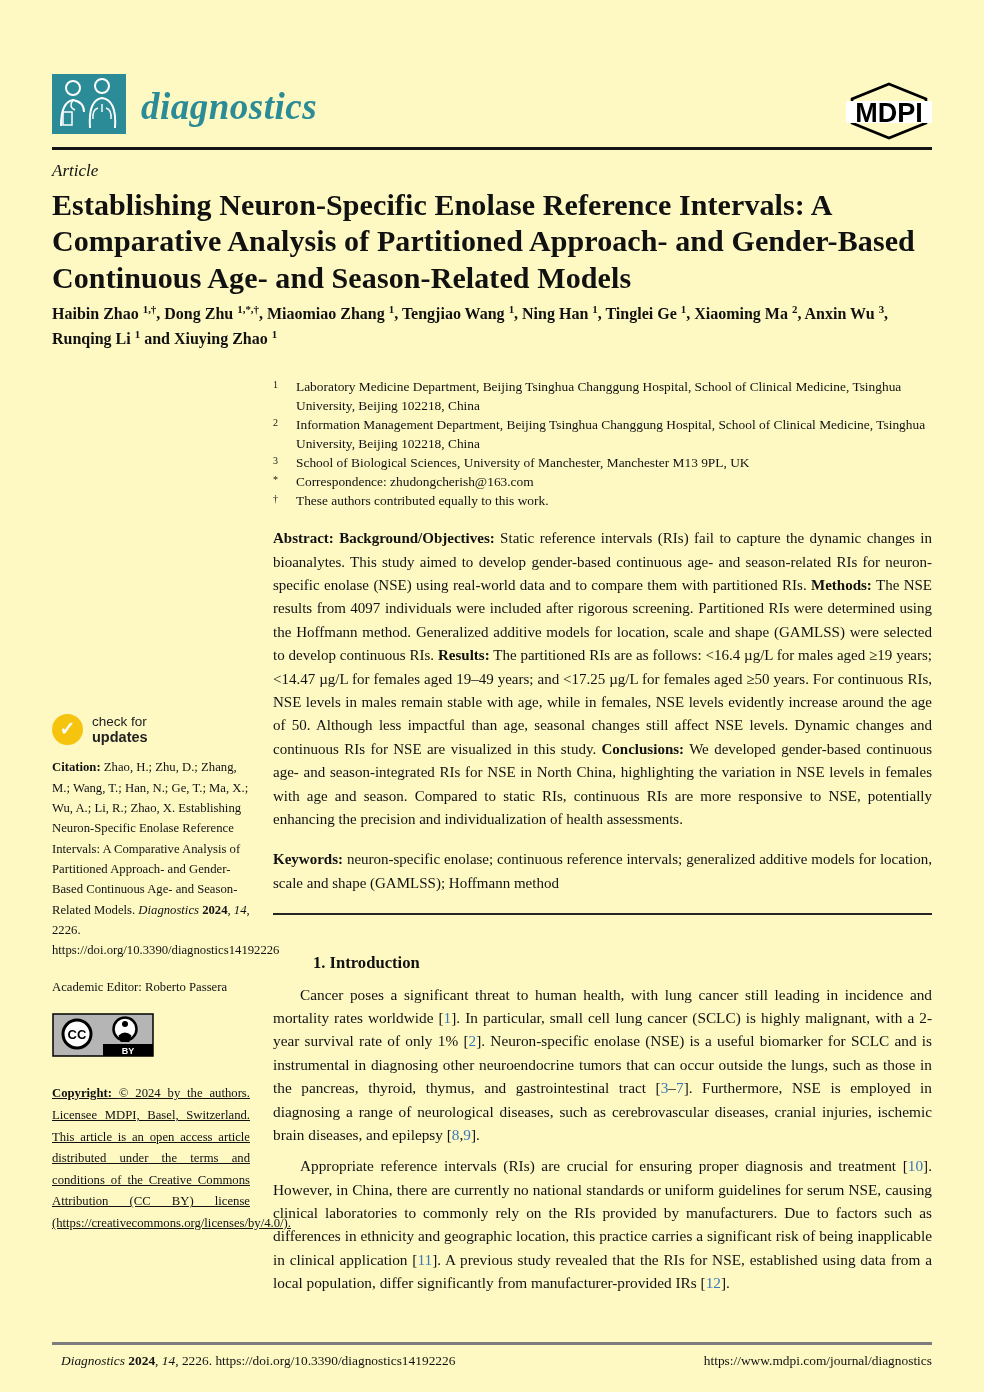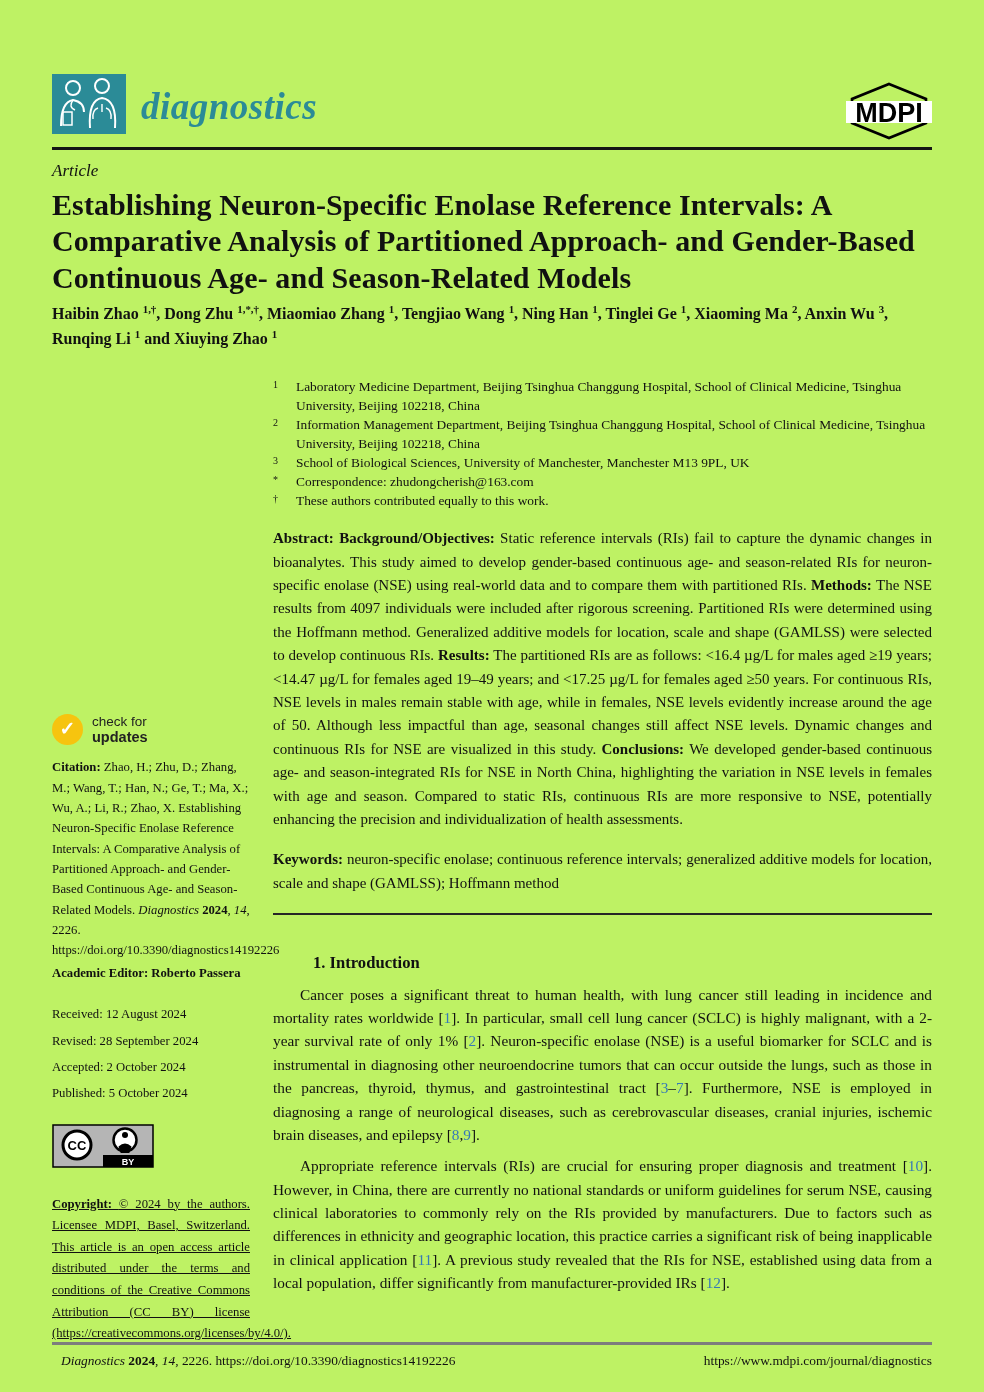--- a/index.html
+++ b/index.html
@@ -1,19 +1,19 @@
 <!DOCTYPE html>
 <html><head>
 <meta charset="utf-8">
 <style>
   html,body{margin:0;padding:0;background:#ffffff;}
   .page{
     position:relative;
     width:984px;height:1392px;
-    background:#bef264;
+    background:#fef9c3;
     font-family:"Liberation Serif",serif;
     color:#111;
     overflow:hidden;
     outline:1px solid #d8d8d8;
     margin:0 auto;
   }
   
   .header-logo{position:absolute;left:52px;top:74px;display:flex;align-items:center;gap:15px;}
   .journal-wordmark{font-style:italic;font-weight:bold;font-size:37px;color:#2b8b97;letter-spacing:0.5px;}
   .mdpi-logo{position:absolute;right:52px;top:82px;}
@@ -38,21 +38,21 @@
   .sg-l{color:#3579b8;}
   sup.sg-s{font-size:68%;}
   
   .sidebar{position:absolute;left:52px;top:714px;width:198px;font-size:12.7px;}
   .update-badge{display:flex;align-items:center;gap:9px;font-family:"Liberation Sans",sans-serif;margin-bottom:12px;cursor:pointer;}
   .update-circle{width:31px;height:31px;border-radius:50%;background:#f6c40f;display:flex;align-items:center;justify-content:center;flex:0 0 31px;}
   .update-circle span{color:#fff;font-size:19px;font-weight:bold;transform:translateY(-1px);}
   .update-text{line-height:1.12;color:#222;font-size:13.5px;}
   .update-text .l2{font-weight:bold;font-size:14.5px;}
   .citation{line-height:1.6;}
-  .academic-editor{margin-top:6px;font-weight:bold;}
+  .academic-editor{margin-top:20px;}
   .dates{margin-top:20px;line-height:2.05;}
   .cc-badge{margin-top:18px;}
   .copyright{margin-top:22px;line-height:1.7;text-align:justify;text-decoration:underline;}
   
   .footer-rule{position:absolute;left:52px;right:52px;top:1342px;height:2.5px;background:#7d7d7d;}
   .footer{position:absolute;left:61px;right:52px;top:1353px;display:flex;justify-content:space-between;font-size:13.4px;}
 </style>
 </head>
 <body>
 
@@ -124,26 +124,20 @@
       <span class="update-circle">
           <span>✓</span>
         </span>
       <span class="update-text">
         <span class="l1">check for</span><br>
         <span class="l2">updates</span>
       </span>
     </div>
     <div class="citation"><span class="sg-b">Citation: </span><span class="sg-t">Zhao, H.; Zhu, D.; Zhang, M.; Wang, T.; Han, N.; Ge, T.; Ma, X.; Wu, A.; Li, R.; Zhao, X. Establishing Neuron-Specific Enolase Reference Intervals: A Comparative Analysis of Partitioned Approach- and Gender-Based Continuous Age- and Season-Related Models. </span><span class="sg-i">Diagnostics </span><span class="sg-b">2024</span><span class="sg-t">, </span><span class="sg-i">14</span><span class="sg-t">, 2226. https://doi.org/10.3390/diagnostics14192226</span></div>
     <div class="academic-editor">Academic Editor: Roberto Passera</div>
-    <div class="dates">
-        <div>Received: 12 August 2024</div>
-        <div>Revised: 28 September 2024</div>
-        <div>Accepted: 2 October 2024</div>
-        <div>Published: 5 October 2024</div>
-      </div>
     <div class="cc-badge">
       <svg width="102" height="44" viewBox="0 0 102 44">
         <rect x="1" y="1" width="100" height="42" fill="#b5b5b5" stroke="#000" stroke-width="1.5"></rect>
         <rect x="51" y="31" width="50" height="12" fill="#000"></rect>
         <text x="76" y="41" fill="#fff" font-size="9" font-weight="bold" text-anchor="middle" font-family="Liberation Sans, sans-serif">BY</text>
         <circle cx="25" cy="21" r="14" fill="#fff" stroke="#000" stroke-width="3"></circle>
         <text x="25" y="26" font-size="13" font-weight="bold" text-anchor="middle" font-family="Liberation Sans, sans-serif">CC</text>
         <circle cx="73" cy="16" r="11.5" fill="#fff" stroke="#000" stroke-width="2.5"></circle>
         <circle cx="73" cy="11" r="3" fill="#000"></circle>
         <path d="M66.5 22.5 q6.5 -6 13 0 l-2.2 6.5 h-8.6 z" fill="#000"></path>

